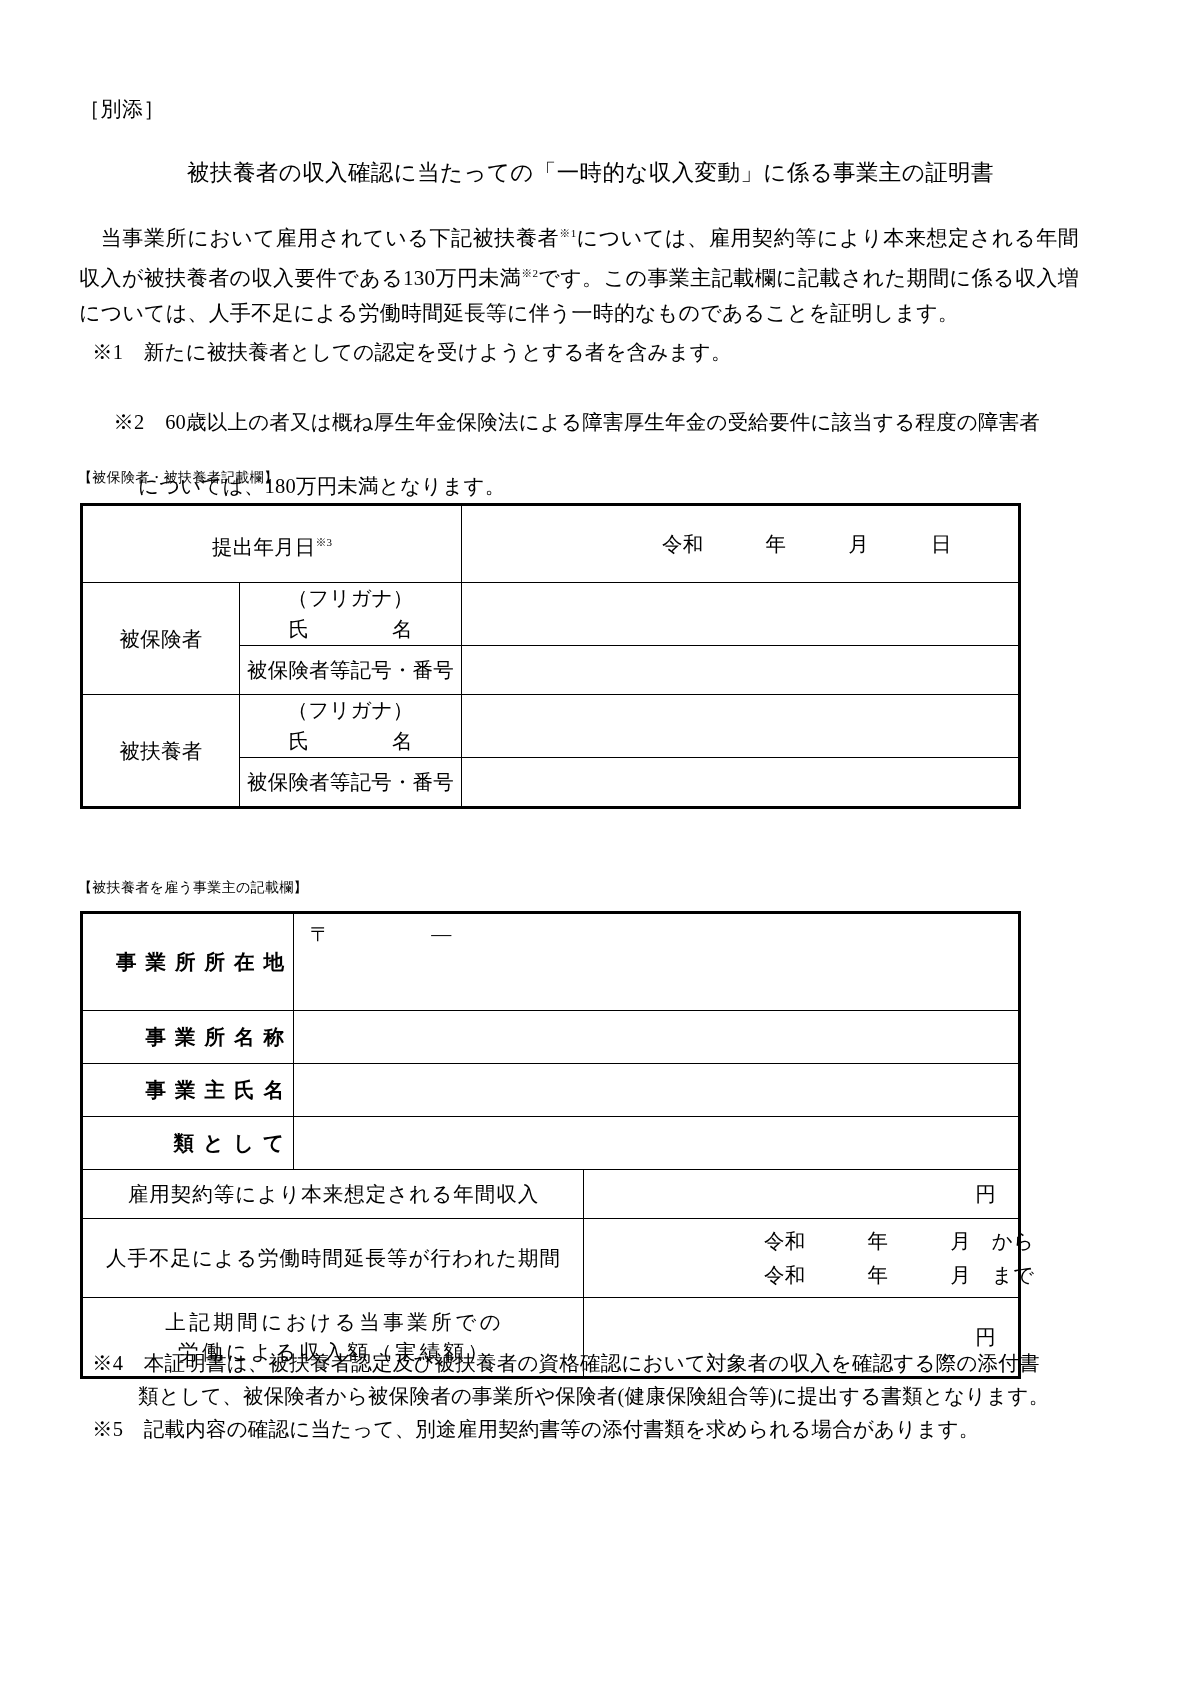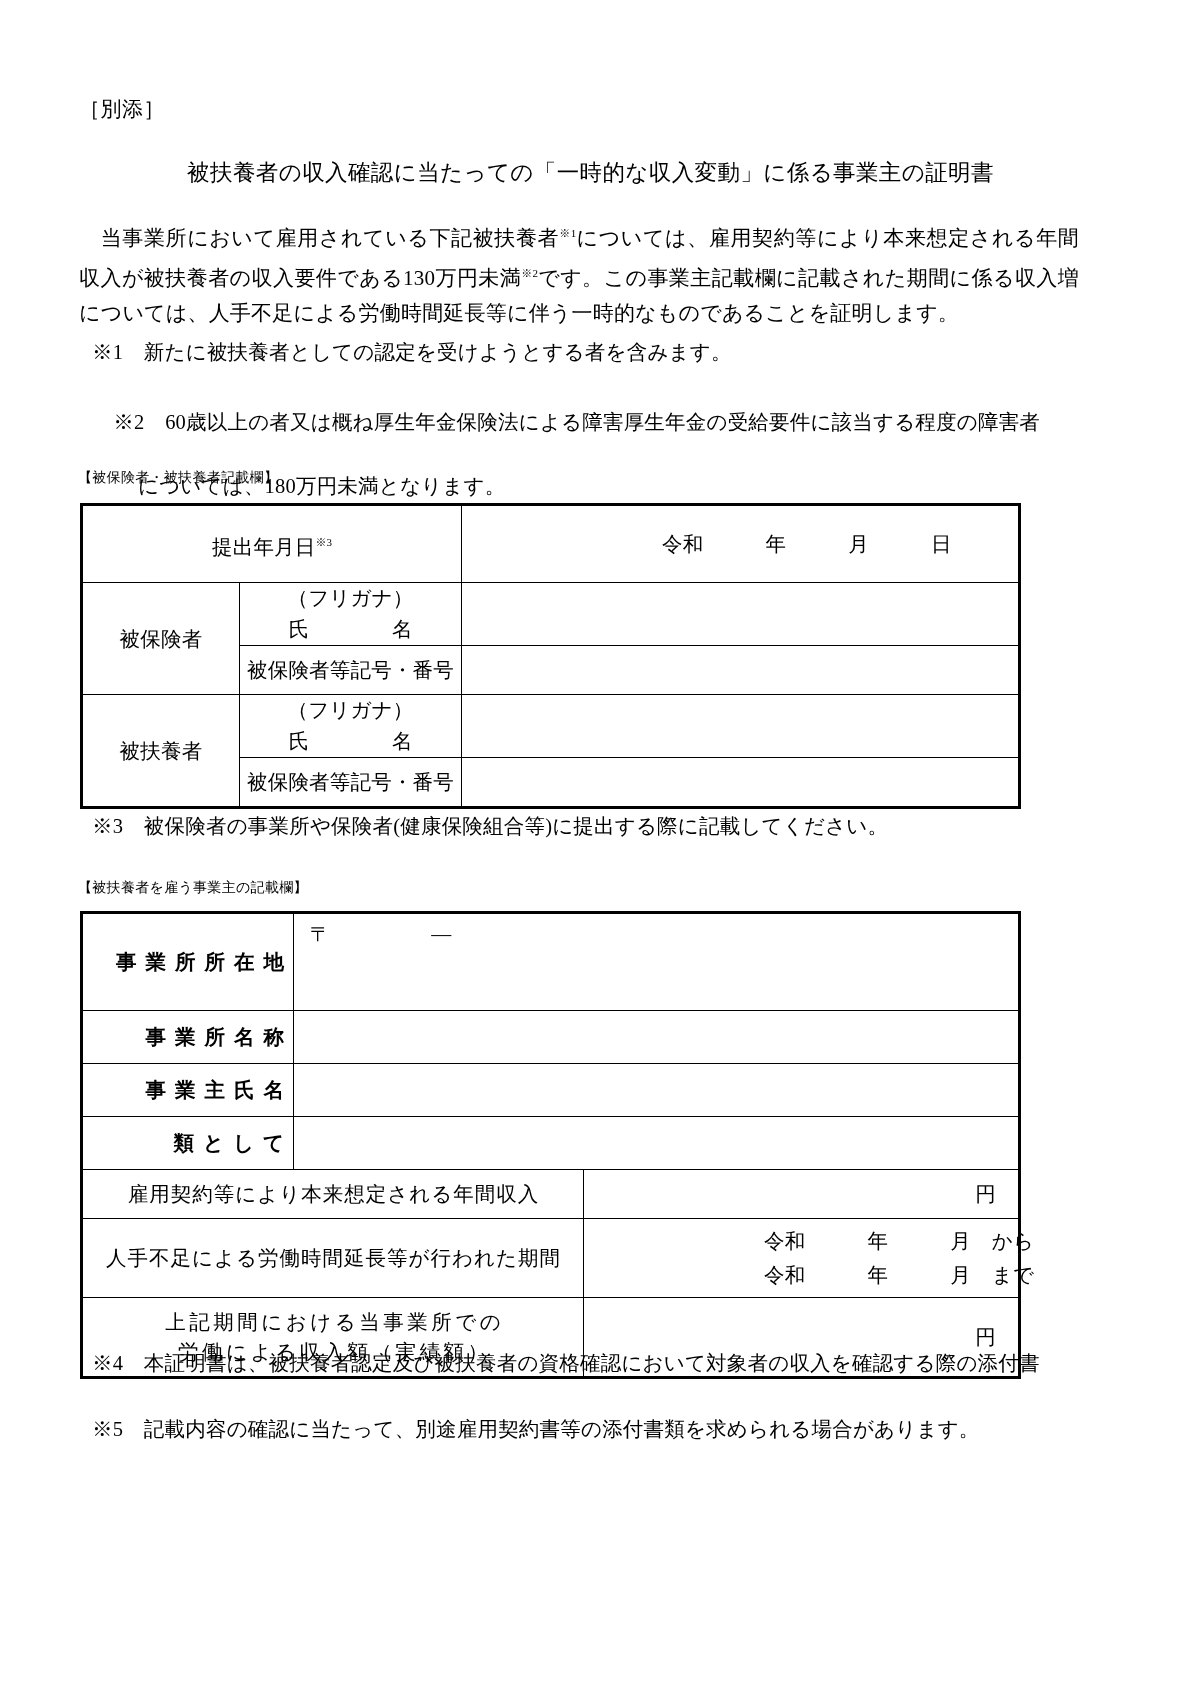--- a/index.html
+++ b/index.html
@@ -269,21 +269,20 @@
       </tr>
       <tr>
         <td class="c-center" style="height:48px;">被保険者等記号・番号</td>
         <td>
           <span></span>
         </td>
       </tr>
     </tbody>
   </table>
 
-  <div class="note-3">※3　被保険者の事業所や保険者(健康保険組合等)に提出する際に記載してください。</div>
 
   <div class="section-label label-b">【被扶養者を雇う事業主の記載欄】</div>
 
   <table class="form tbl-b">
     <colgroup>
       <col style="width:212px">
       <col style="width:290px">
       <col style="width:436px">
     </colgroup>
     <tbody>
@@ -352,17 +351,18 @@
         <td class="yen-cell">
           <span></span>
           <span>円</span>
         </td>
       </tr>
     </tbody>
   </table>
 
   <div class="note-4">
     <span>※4　本証明書は、被扶養者認定及び被扶養者の資格確認において対象者の収入を確認する際の添付書</span>
+    <span class="cont">類として、被保険者から被保険者の事業所や保険者(健康保険組合等)に提出する書類となります。</span>
   </div>
 
   <div class="note-5">※5　記載内容の確認に当たって、別途雇用契約書等の添付書類を求められる場合があります。</div>
 
 </div>
 
 </body></html>

